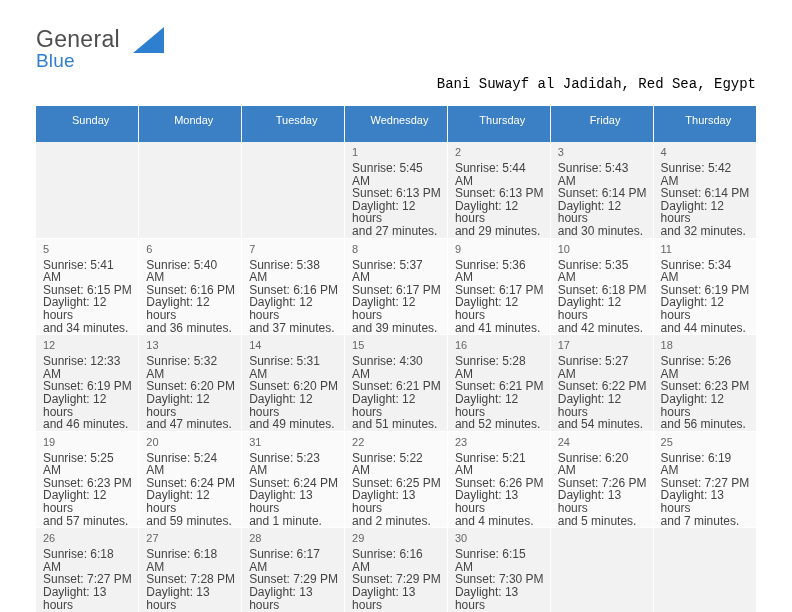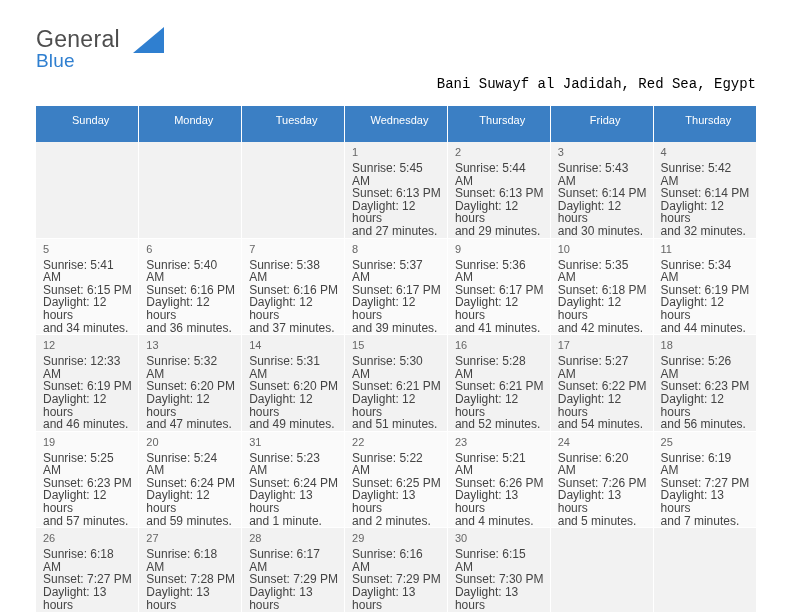--- a/index.html
+++ b/index.html
@@ -310,21 +310,21 @@
                 <div>Sunset: 6:20 PM</div>
                 <div>Daylight: 12 hours</div>
                 <div>and 49 minutes.</div>
               </div>
             </div>
           </td>
           <td>
             <div class="cell-inner">
               <div class="daynum">15</div>
               <div class="info">
-                <div>Sunrise: 5:30 AM</div>
+                <div>Sunrise: 4:30 AM</div>
                 <div>Sunset: 6:21 PM</div>
                 <div>Daylight: 12 hours</div>
                 <div>and 51 minutes.</div>
               </div>
             </div>
           </td>
           <td>
             <div class="cell-inner">
               <div class="daynum">16</div>
               <div class="info">

